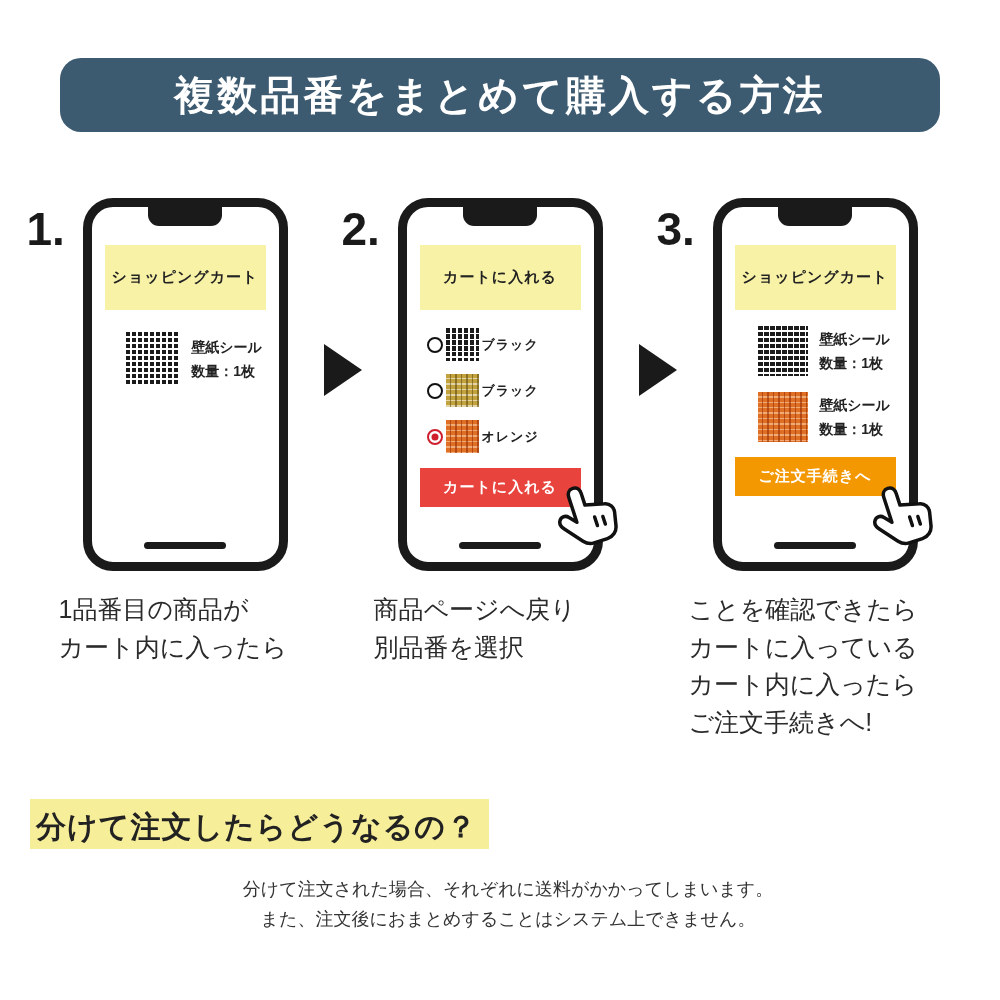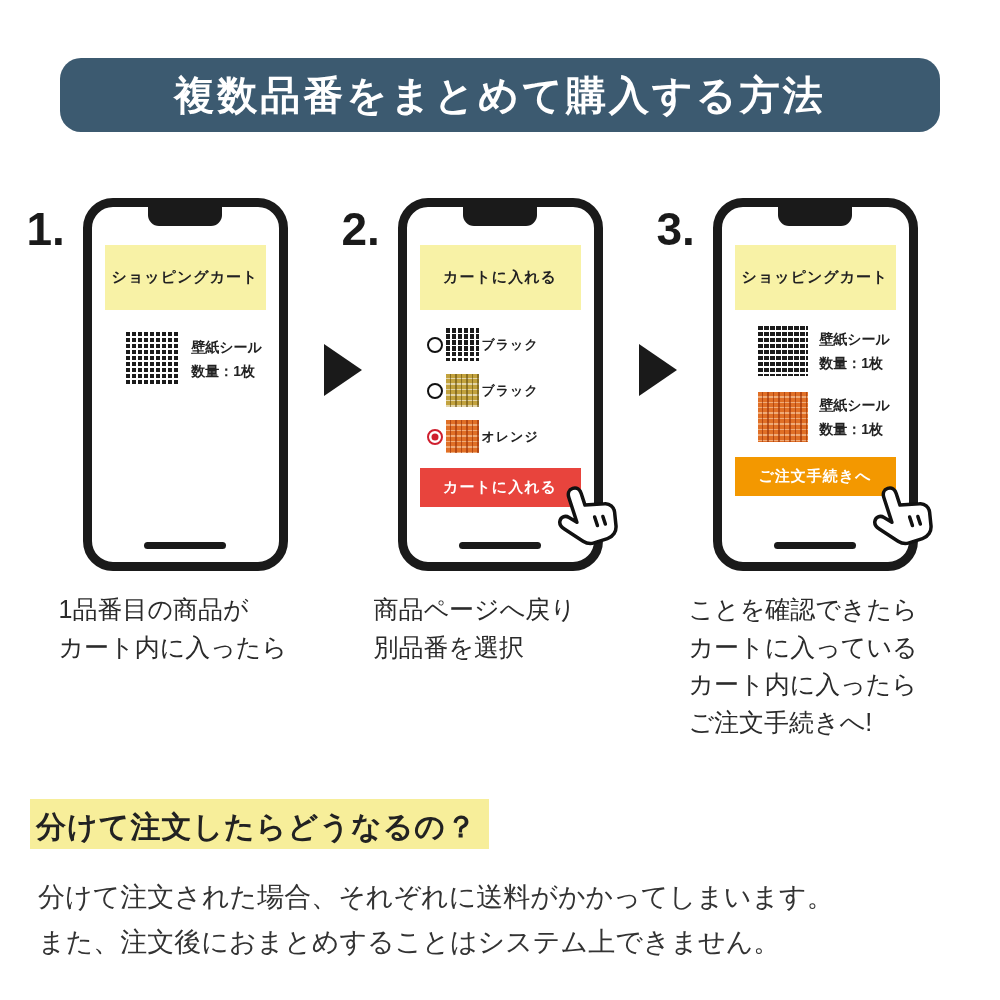--- a/index.html
+++ b/index.html
@@ -74,21 +74,21 @@
 
   
   .caption { margin:20px 0 0 -24px; font-size:25px; line-height:1.5;
     color:#2b2b2b; white-space:nowrap; }
   .caption span { display:block; }
 
   
   .note { margin:58px 30px 0; }
   .note-heading { display:inline-block; background:#f7ee9a; padding:8px 12px 1px 6px;
     font-size:30px; font-weight:bold; color:#222; letter-spacing:1px; }
-  .note-body { margin:26px 0 0 8px; font-size:27px; line-height:1.65; color:#333; }
+  .note-body { margin:26px 0 0 16px; font-size:18px; line-height:1.65; color:#333;text-align:center; }
   .note-body span { display:block; }
 </style>
 </head>
 <body>
 
 <div class="page">
 
   <div class="banner">
     <span>複数品番をまとめて購入する方法</span>
   </div>

